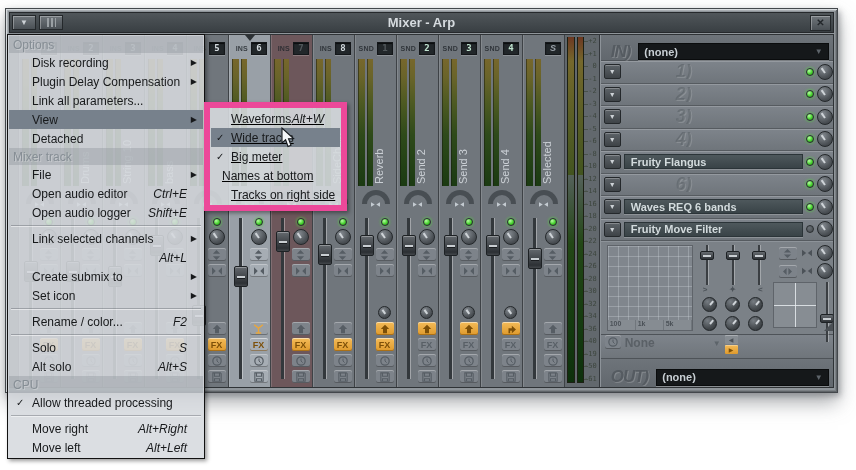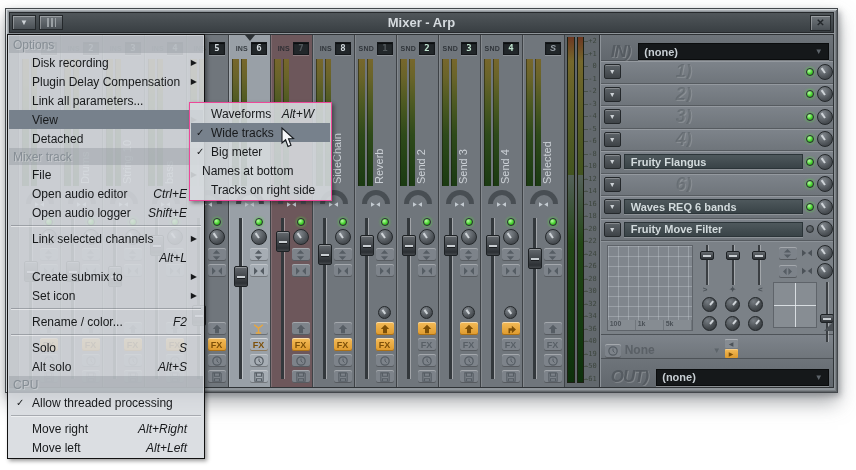--- a/index.html
+++ b/index.html
@@ -153,35 +153,35 @@
     background:#cfd4d8; transform-origin:50% 5px; transform:rotate(40deg); }
   .eq-right { flex:1; position:relative; display:flex; flex-direction:column; gap:2px; }
   .eqr-row { display:flex; align-items:center; gap:3px; justify-content:flex-end; }
   .eqr-bottom { flex:1; display:flex; gap:4px; justify-content:flex-end; padding-top:1px; }
   .xy-pad { width:44px; height:46px; background:#878d93; border:1px solid #5f646a; position:relative; }
   .xy-pad::before { content:""; position:absolute; left:0; right:0; top:50%; height:1px; background:rgba(235,240,244,.8); }
   .xy-pad::after { content:""; position:absolute; top:0; bottom:0; left:50%; width:1px; background:rgba(235,240,244,.8); }
   .resize-tri { position:absolute; right:0; bottom:0; width:0; height:0;
     border-left:9px solid transparent; border-bottom:9px solid #4b5055; }
 
-  .time-row { height:24px; display:flex; align-items:flex-end; gap:4px; padding:0 4px;
+  .time-row { height:24px; display:flex; align-items:flex-start; gap:4px; padding:0 4px;
     background:linear-gradient(#7e848b,#6f757b); border-bottom:1px solid #4e5358; }
   .time-field { width:96px; height:16px; display:flex; align-items:center; gap:4px;
     color:#5a6066; font-weight:bold; font-size:12px; }
   .time-field .dd { margin-left:auto; font-size:8px; color:#5d646a; }
   .arrow-btns { display:flex; flex-direction:column; gap:1px; }
   .abtn { width:13px; height:9px; background:#868c92; border-radius:1px; display:flex; align-items:center;
     justify-content:center; font-size:6px; color:#4c5258; box-shadow:inset 0 1px 0 rgba(255,255,255,.3); }
   .abtn.orange { background:linear-gradient(#f4bb58,#de9a2d); color:#7c4f08; }
 
   
   .menu { position:absolute; left:7px; top:34px; width:198px; background:rgba(214,218,222,.88);
     border:1px solid #111; box-shadow:2px 2px 4px rgba(0,0,0,.4); padding:1px; z-index:10; }
-  .submenu { position:absolute; left:189px; top:102px; width:143px; background:rgba(214,218,222,.9);
-    border:1px solid #ec4899; box-shadow:2px 2px 4px rgba(0,0,0,.4); padding:1px; z-index:11; }
+  .submenu { position:absolute; left:204px; top:102px; width:143px; background:rgba(214,218,222,.9);
+    border:6px solid #ec4899; box-shadow:2px 2px 4px rgba(0,0,0,.4); padding:1px; z-index:11;text-decoration:underline; }
   .m-item { position:relative; height:19px; display:flex; align-items:center;
     padding:0 16px 0 23px; font-size:12px; color:#17191b; white-space:nowrap; }
   .m-item.hl { background:#77818c; }
   .m-check { position:absolute; left:7px; font-size:10px; }
   .m-arrow { position:absolute; right:6px; font-size:8px; }
   .m-sc { margin-left:auto; font-style:italic; }
   .m-header { height:17px; display:flex; align-items:center; padding-left:4px; font-size:12px;
     color:#868e95; background:rgba(148,155,161,.45); text-shadow:1px 1px 0 rgba(255,255,255,.25); }
   .m-sep { height:7px; position:relative; }
   .m-sep::after { content:""; position:absolute; left:2px; right:2px; top:3px; height:1px; background:rgba(90,96,102,.4);

